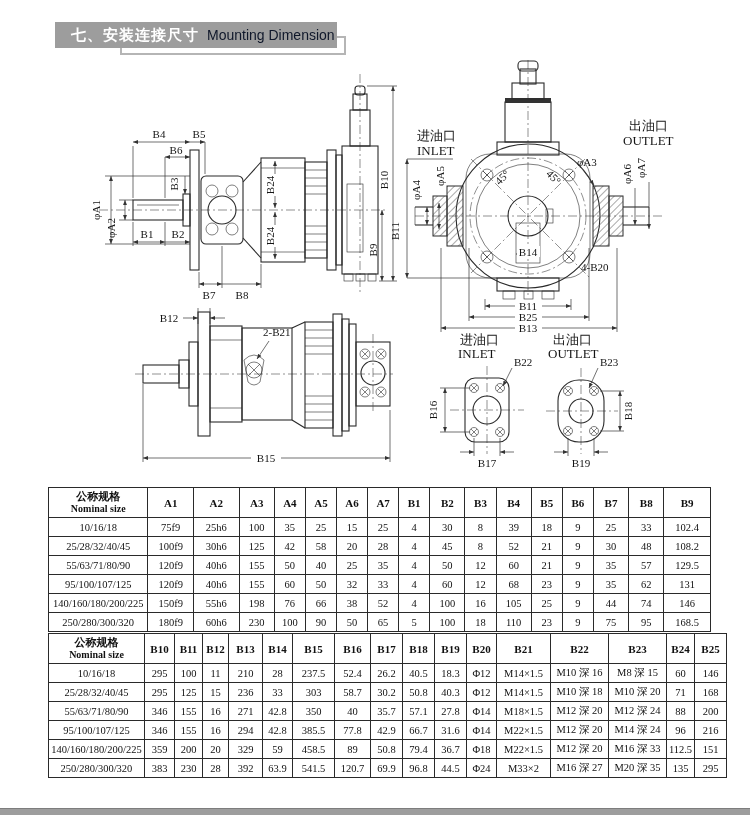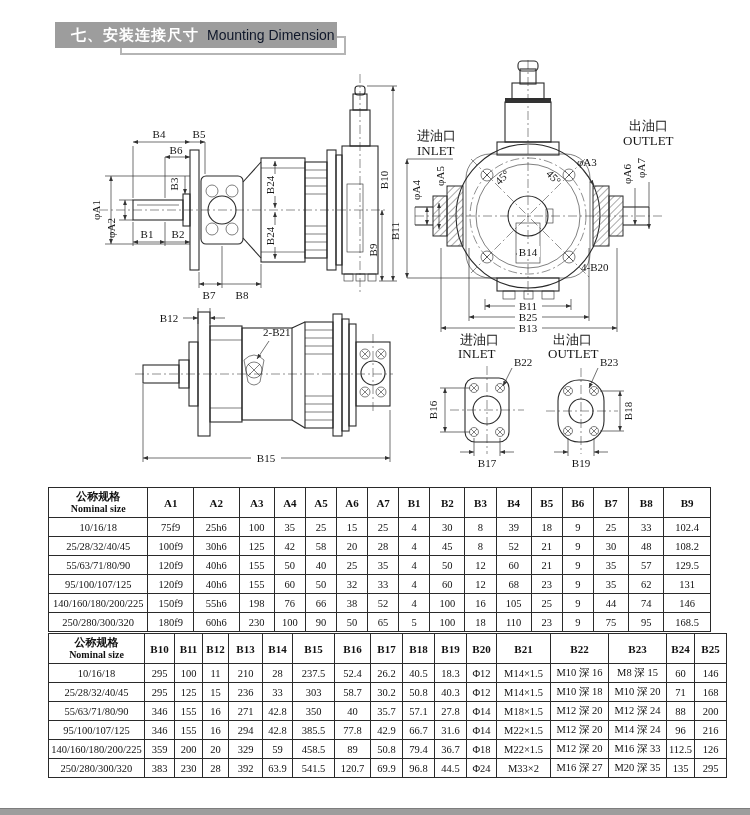--- a/index.html
+++ b/index.html
@@ -675,21 +675,21 @@
           <td>458.5</td>
           <td>89</td>
           <td>50.8</td>
           <td>79.4</td>
           <td>36.7</td>
           <td>Φ18</td>
           <td>M22×1.5</td>
           <td>M12 深 20</td>
           <td>M16 深 33</td>
           <td>112.5</td>
-          <td>126</td>
+          <td>151</td>
         </tr>
         <tr>
           <td>250/280/300/320</td>
           <td>383</td>
           <td>230</td>
           <td>28</td>
           <td>392</td>
           <td>63.9</td>
           <td>541.5</td>
           <td>120.7</td>

